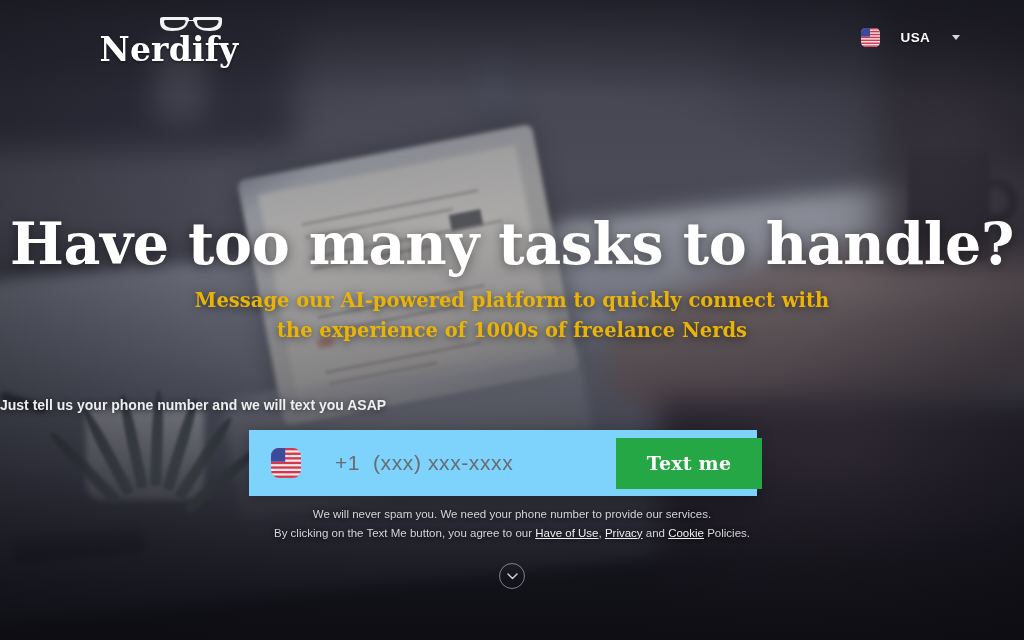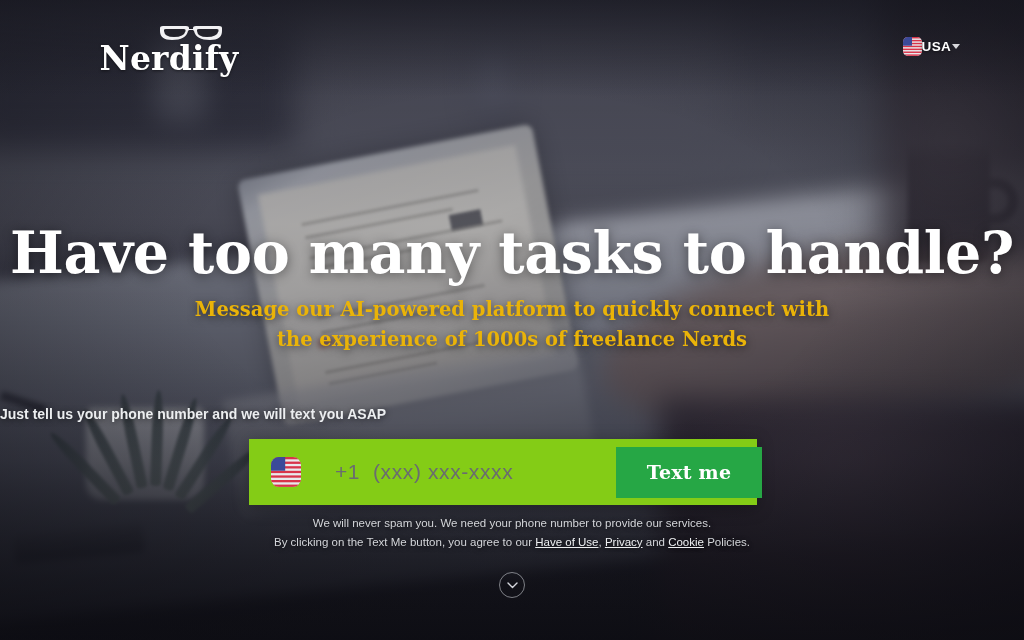--- a/index.html
+++ b/index.html
@@ -162,21 +162,21 @@
   .vignette {
     position: absolute; inset: 0;
     background: radial-gradient(ellipse 78% 68% at 50% 42%, rgba(0,0,0,0) 40%, rgba(10,10,16,.55) 100%);
   }
   .topshade {
     position: absolute; left:0; right:0; top:0; height: 96px;
     background: linear-gradient(180deg, rgba(20,20,28,.62), rgba(20,20,28,0));
   }
 
   
-  .content { position: absolute; inset: 0; z-index: 5; margin-top: 9px; }
+  .content { position: absolute; inset: 0; z-index: 5; }
 
   
   .header {
     position: absolute; left: 0; top: 0; width: 1024px; height: 80px;
     display: flex; align-items: center;
   }
 
   .logo {
     position: absolute; left: 104px; top: 12px;
     width: 130px; height: 54px;
@@ -198,21 +198,21 @@
     display: flex; gap: 0px; align-items: center;
   }
   .nav-item {
     color: #f0f0f2; font-size: 13.5px; font-weight: 600;
     padding: 6px 22px; cursor: pointer; white-space: nowrap;
     text-shadow: 0 1px 3px rgba(0,0,0,.55);
   }
 
   .locale {
     position: absolute; right: 64px; top: 28px;
-    display: flex; align-items: center; gap: 0; cursor: pointer;
+    display: flex; align-items: center; gap: 21px; cursor: pointer;
   }
   .flag-sm { width: 19px; height: 19px; border-radius: 5px; overflow: hidden; flex: 0 0 auto; }
   .locale-label {
     color: #ffffff; font-size: 13.5px; font-weight: 700; letter-spacing: .3px;
     text-shadow: 0 1px 3px rgba(0,0,0,.55);
   }
   .caret {
     width: 0; height: 0;
     border-left: 4.5px solid transparent; border-right: 4.5px solid transparent;
     border-top: 5px solid #d8d8dc; margin-left: 1px;
@@ -242,21 +242,21 @@
     position: absolute; left: 0; right: 0; top: 397px;
     text-align: left;
     font-size: 14px; font-weight: 600; color: #eceef0;
     text-shadow: 0 1px 6px rgba(0,0,0,.6);
   }
 
   
   .form {
     position: absolute; left: 249px; top: 430px;
     width: 508px; height: 66px;
-    background: #84cc16;
+    background: #7dd3fc;
     display: flex; align-items: center;
     box-shadow: 0 3px 16px rgba(0,0,0,.28);
   }
   .flag-lg {
     width: 30px; height: 30px; border-radius: 8px; overflow: hidden;
     margin-left: 22px; flex: 0 0 auto; cursor: pointer;
   }
   .phone-input {
     flex: 1 1 auto;
     border: none; outline: none; background: transparent;

